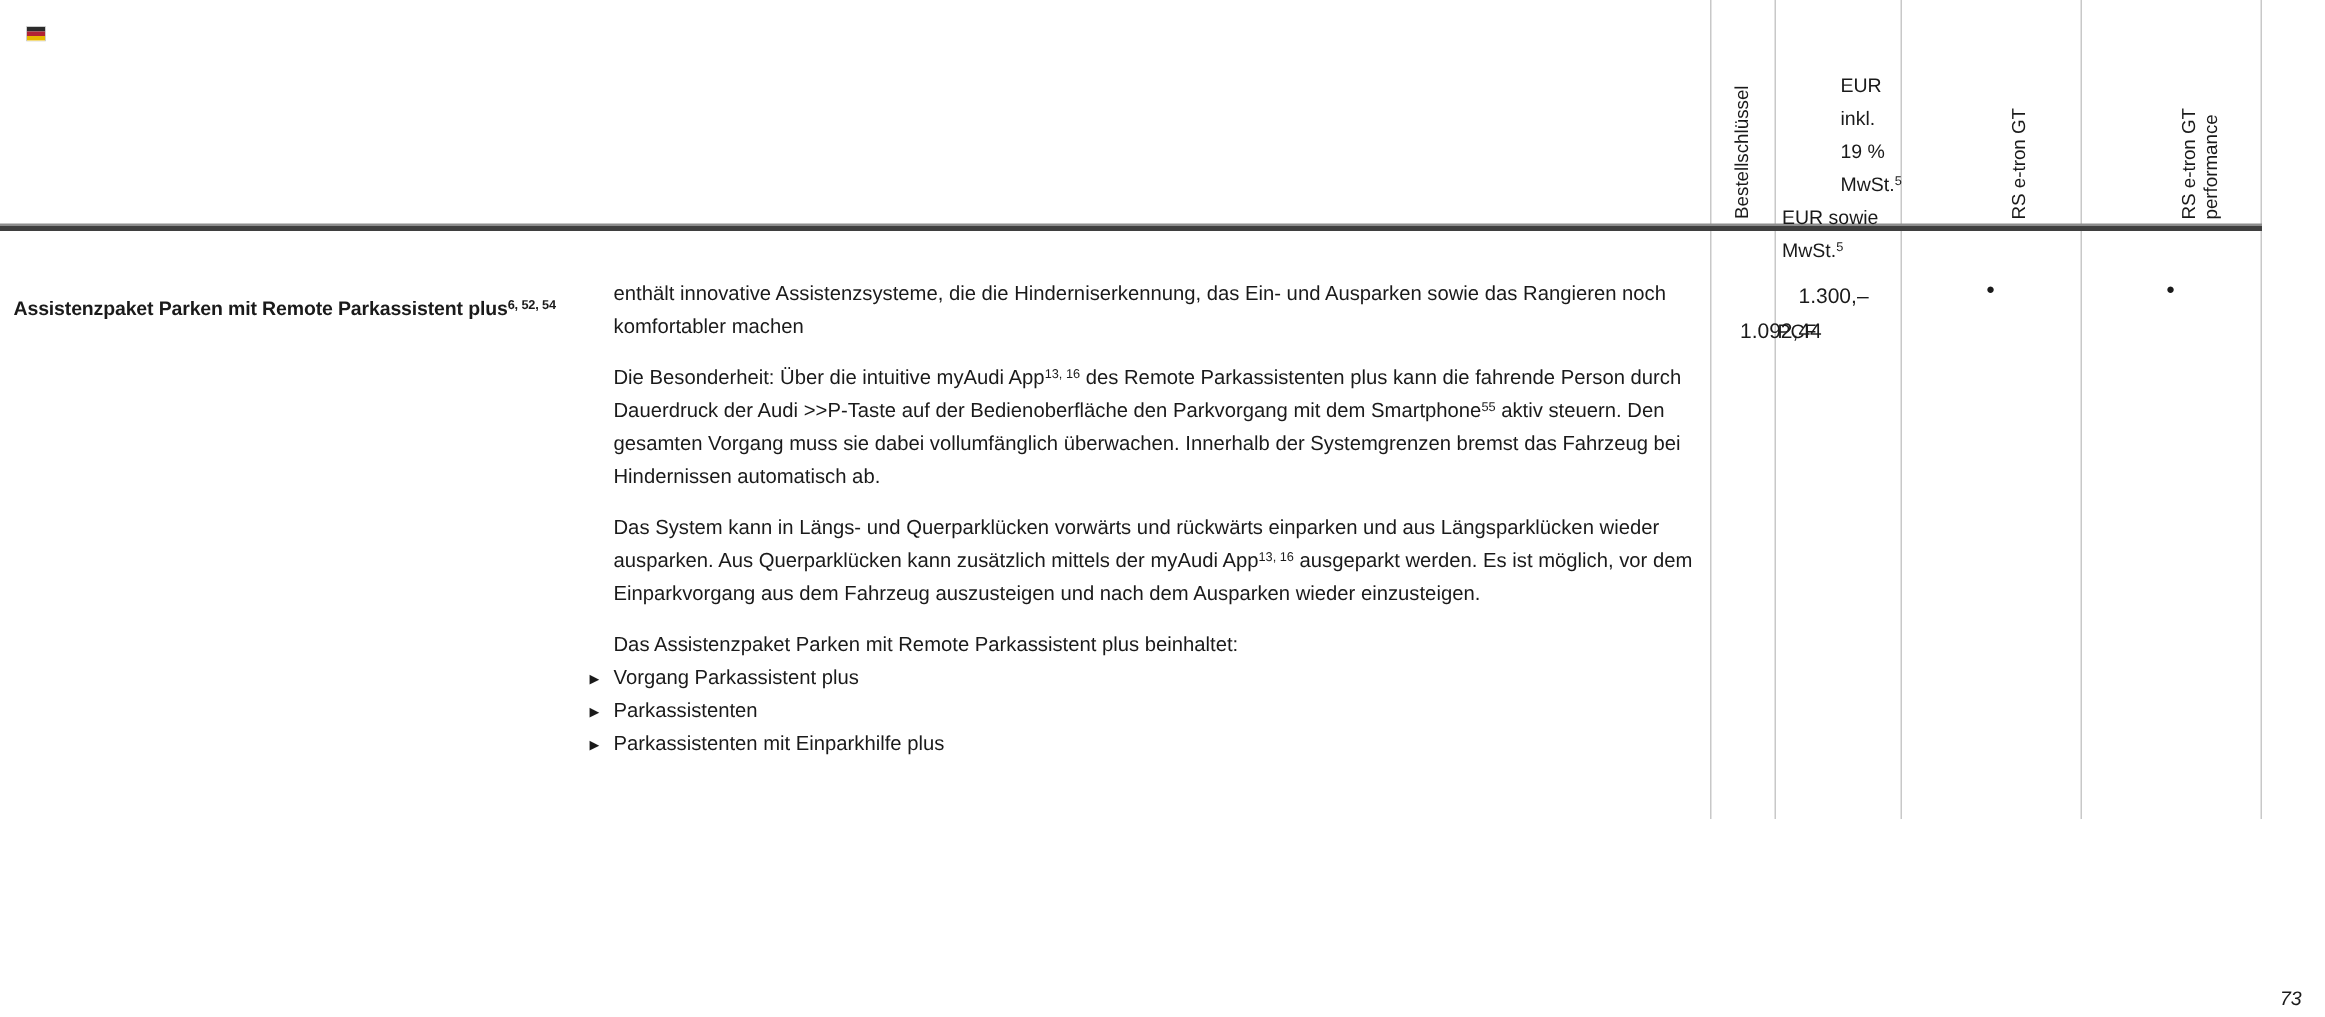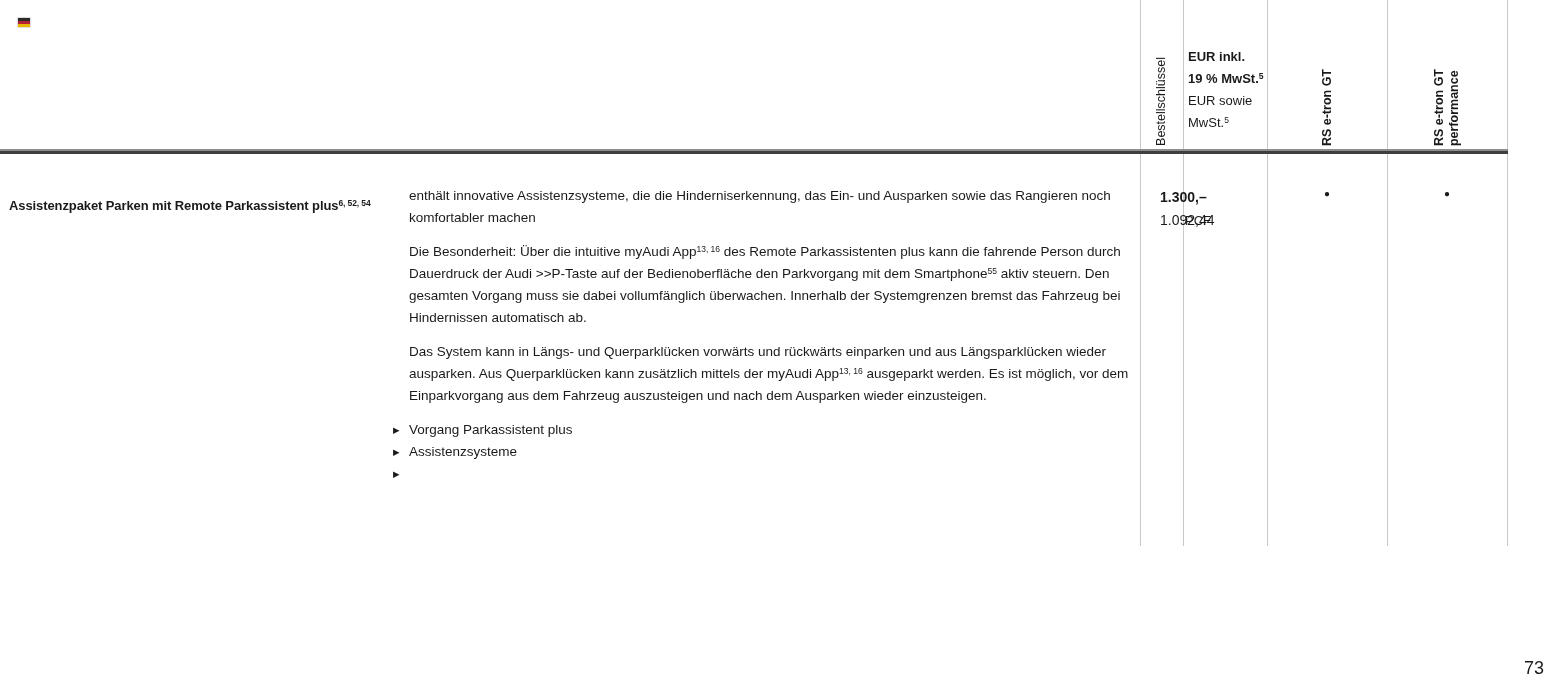--- a/index.html
+++ b/index.html
@@ -41,21 +41,21 @@
     display: flex; align-items: flex-end; justify-content: center;
   }
   .vtext {
     writing-mode: vertical-rl;
     transform: rotate(180deg);
     font-size: 12.5px;
     line-height: 15px;
     white-space: nowrap;
   }
   .vtext .vrow { display: block; }
-  .bold { font-weight: 700; }
+  .bold { font-weight: 400; margin-left: 39px; }
 
   
   .price-header {
     position: absolute; left: 1188px; top: 46px; width: 78px;
     font-size: 13px; line-height: 22px;
   }
 
   
   .row-title {
     position: absolute; left: 9px; top: 195px; width: 390px;
@@ -85,21 +85,21 @@
   .cell-prices {
     position: absolute; left: 1160px; top: 186px; width: 70px;
     font-size: 14px; line-height: 23px;
   }
   .cell-dot {
     position: absolute; top: 187px; width: 120px;
     text-align: center; font-size: 10px; line-height: 14px;
   }
   .page-number {
     position: absolute; left: 1520px; top: 658px; width: 24px;
-    font-size: 18px; text-align: right;
+    font-size: 13px;  font-style: italic;
   }
 </style>
 </head>
 <body>
 
 <div class="page">
 
   <div class="flag">
     <div class="s1"></div>
     <div class="s2"></div>
@@ -140,32 +140,34 @@
     <span>Assistenzpaket Parken mit Remote Parkassistent plus</span><span class="sup">6, 52, 54</span>
   </div>
 
   <div class="row-body">
     <p>enthält innovative Assistenzsysteme, die die Hinderniserkennung, das Ein- und Ausparken sowie das Rangieren noch komfortabler machen</p>
 
     <p><span>Die Besonderheit: Über die intuitive myAudi App</span><span class="sup">13, 16</span><span> des Remote Parkassistenten plus kann die fahrende Person durch Dauerdruck der Audi &gt;&gt;P-Taste auf der Bedienoberfläche den Parkvorgang mit dem Smartphone</span><span class="sup">55</span><span> aktiv steuern. Den gesamten Vorgang muss sie dabei vollumfänglich überwachen. Innerhalb der Systemgrenzen bremst das Fahrzeug bei Hindernissen automatisch ab.</span></p>
 
     <p><span>Das System kann in Längs- und Querparklücken vorwärts und rückwärts einparken und aus Längsparklücken wieder ausparken. Aus Querparklücken kann zusätzlich mittels der myAudi App</span><span class="sup">13, 16</span><span> ausgeparkt werden. Es ist möglich, vor dem Einparkvorgang aus dem Fahrzeug auszusteigen und nach dem Ausparken wieder einzusteigen.</span></p>
 
+    <p class="tight">Das Assistenzpaket Parken mit Remote Parkassistent plus beinhaltet:</p>
 
     <div class="bullet-list">
       <div class="bullet-row">
         <span class="bullet-marker">▶</span>
         <span>Vorgang Parkassistent plus</span>
       </div>
       <div class="bullet-row">
         <span class="bullet-marker">▶</span>
-        <span>Assistenzsysteme</span>
+        <span>Parkassistenten</span>
       </div>
       <div class="bullet-row">
         <span class="bullet-marker">▶</span>
+        <span>Parkassistenten mit Einparkhilfe plus</span>
       </div>
     </div>
 
   </div>
 
   <div class="cell-code">PCF</div>
 
   <div class="cell-prices">
     <div class="bold">1.300,–</div>
     <div>1.092,44</div>

